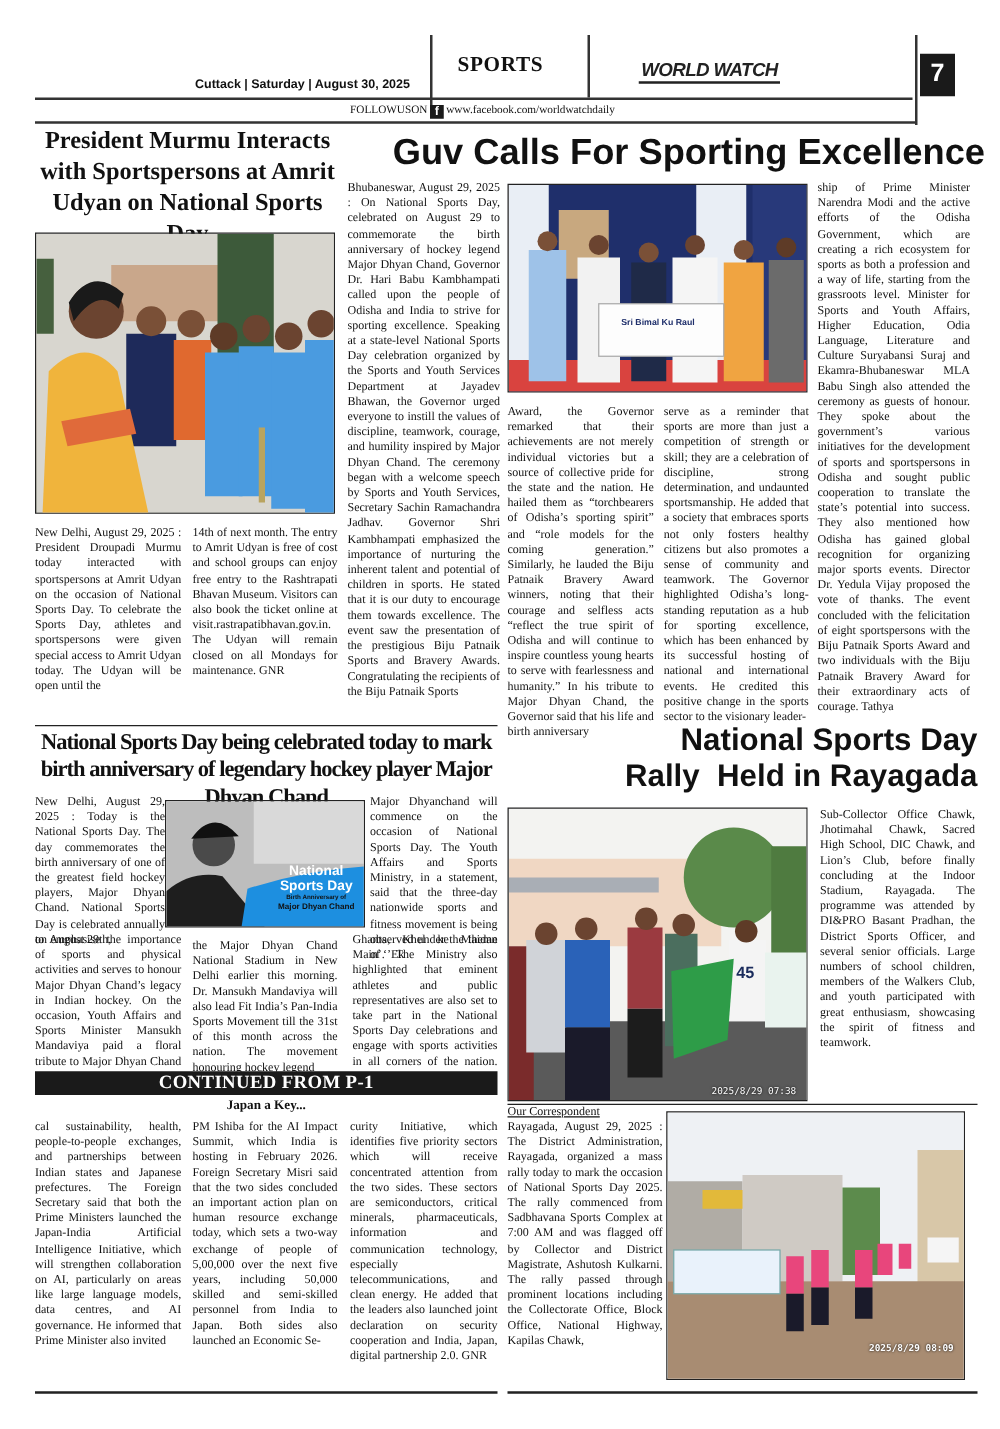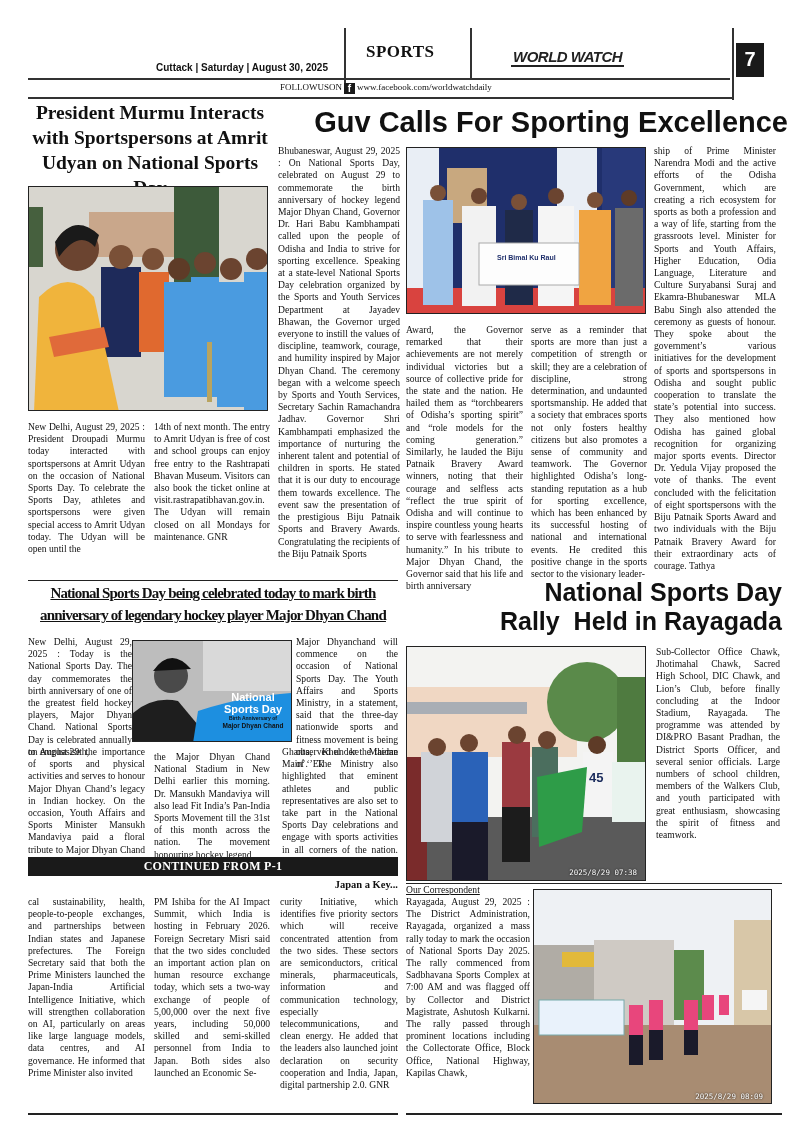--- a/index.html
+++ b/index.html
@@ -19,21 +19,21 @@
   .page-num { background: #1a1a1a; color: #fff; font-family: "Liberation Sans", sans-serif; font-weight: bold;
               font-size: 20px; text-align: center; line-height: 32px; }
   .follow { font-size: 9px; font-family: "Liberation Serif", serif; }
   .fb-icon { display: inline-block; width: 11px; height: 11px; background: #1a1a1a; color: #fff; font-family: "Liberation Sans", sans-serif;
              font-weight: bold; font-size: 10px; line-height: 12px; text-align: center; vertical-align: -2px; margin: 0 2px; }
 
   .headline-condensed { font-family: "Liberation Serif", serif; font-weight: bold; text-align: center; transform-origin: center top; }
   .headline-bold { font-family: Liberation Sans, sans-serif; font-weight: bold; text-align: right; }
 
   .photo { border: 1px solid #222; overflow: hidden; }
-  .cont-bar { background: #1a1a1a; color: #fff; text-align: center; font-weight: bold; font-size: 12px; line-height: 19px; letter-spacing: 0.3px; }
+  .cont-bar { background: #1a1a1a; color: #fff; text-align: center; font-weight: bold; font-size: 15px; line-height: 19px; letter-spacing: 0.3px; }
   .rule { background: #222; height: 2px; }
   .timestamp { font-family: "DejaVu Sans Mono", monospace; color: #fff; font-size: 7.5px; text-shadow: 0 0 2px #000; margin-top: 35px; }
   .byline { text-decoration: underline; }
 </style>
 </head>
 <body>
 
 <div class="abs hdr-date" style="left:156px; top:62px;">Cuttack | Saturday | August 30, 2025</div>
 <div class="abs vrule" style="left:344px; top:28px; height:62px;"></div>
 <div class="abs hdr-section" style="left:366px; top:42px;">SPORTS</div>
@@ -109,21 +109,21 @@
     <rect x="72" y="95" width="100" height="42" fill="#fdfdfd" stroke="#aaa"></rect>
     <text x="90" y="112" font-family="Liberation Sans, sans-serif" font-size="7" font-weight="bold" fill="#1f2f6b">Sri Bimal Ku Raul</text>
   </svg>
 </div>
 
 <div class="abs col-text" style="left:406px; top:324px; width:117px;">Award, the Governor remarked that their achievements are not merely individual victories but a source of collective pride for the state and the nation. He hailed them as “torchbearers of Odisha’s sporting spirit” and “role models for the coming generation.” Similarly, he lauded the Biju Patnaik Bravery Award winners, noting that their courage and selfless acts “reflect the true spirit of Odisha and will continue to inspire countless young hearts to serve with fearlessness and humanity.” In his tribute to Major Dhyan Chand, the Governor said that his life and birth anniversary</div>
 <div class="abs col-text" style="left:531px; top:324px; width:116px;">serve as a reminder that sports are more than just a competition of strength or skill; they are a celebration of discipline, strong determination, and undaunted sportsmanship. He added that a society that embraces sports not only fosters healthy citizens but also promotes a sense of community and teamwork. The Governor highlighted Odisha’s long-standing reputation as a hub for sporting excellence, which has been enhanced by its successful hosting of national and international events. He credited this positive change in the sports sector to the visionary leader-</div>
 <div class="abs col-text" style="left:654px; top:145px; width:122px;">ship of Prime Minister Narendra Modi and the active efforts of the Odisha Government, which are creating a rich ecosystem for sports as both a profession and a way of life, starting from the grassroots level. Minister for Sports and Youth Affairs, Higher Education, Odia Language, Literature and Culture Suryabansi Suraj and Ekamra-Bhubaneswar MLA Babu Singh also attended the ceremony as guests of honour. They spoke about the government’s various initiatives for the development of sports and sportspersons in Odisha and sought public cooperation to translate the state’s potential into success. They also mentioned how Odisha has gained global recognition for organizing major sports events. Director Dr. Yedula Vijay proposed the vote of thanks. The event concluded with the felicitation of eight sportspersons with the Biju Patnaik Sports Award and two individuals with the Biju Patnaik Bravery Award for their extraordinary acts of courage. Tathya</div>
 
 <div class="abs rule" style="left:28px; top:580px; width:370px; height:1px;"></div>
-<div class="abs headline-condensed" style="left:26px; top:582px; width:374px; font-size:15px; line-height:22px; letter-spacing:-0.8px;text-decoration:underline;">National Sports Day being celebrated today to mark birth anniversary of legendary hockey player Major Dhyan Chand</div>
+<div class="abs headline-condensed" style="left:26px; top:582px; width:374px; font-size:18px; line-height:22px; letter-spacing:-0.8px;">National Sports Day being celebrated today to mark birth anniversary of legendary hockey player Major Dhyan Chand</div>
 
 <div class="abs col-text" style="left:28px; top:636px; width:104px;">New Delhi, August 29, 2025 : Today is the National Sports Day. The day commemorates the birth anniversary of one of the greatest field hockey players, Major Dhyan Chand. National Sports Day is celebrated annually on August 29th,</div>
 
 <div class="abs photo" style="left:132px; top:640px; width:160px; height:102px;">
   <svg width="160" height="102" viewBox="0 0 160 102">
     <rect width="160" height="102" fill="#bdbdbd"></rect>
     <rect x="70" y="0" width="90" height="50" fill="#d9d9d9"></rect>
     <path d="M0 72 Q20 55 45 60 L80 102 L0 102 Z" fill="#1e1e1e"></path>
     <circle cx="38" cy="35" r="17" fill="#4a4a4a"></circle>
     <path d="M20 30 Q38 5 58 28" fill="#111"></path>
@@ -135,21 +135,21 @@
     <div style="font-size:6.5px; line-height:8px; color:#111;">Major Dhyan Chand</div>
   </div>
 </div>
 
 <div class="abs col-text" style="left:28px; top:746px; width:117px;">to emphasise the importance of sports and physical activities and serves to honour Major Dhyan Chand’s legacy in Indian hockey. On the occasion, Youth Affairs and Sports Minister Mansukh Mandaviya paid a floral tribute to Major Dhyan Chand at</div>
 <div class="abs col-text" style="left:154px; top:751px; width:116px;">the Major Dhyan Chand National Stadium in New Delhi earlier this morning. Dr. Mansukh Mandaviya will also lead Fit India’s Pan-India Sports Movement till the 31st of this month across the nation. The movement honouring hockey legend</div>
 <div class="abs col-text" style="left:296px; top:636px; width:102px;">Major Dhyanchand will commence on the occasion of National Sports Day. The Youth Affairs and Sports Ministry, in a statement, said that the three-day nationwide sports and fitness movement is being observed under the theme of ‘’Ek</div>
 <div class="abs col-text" style="left:282px; top:746px; width:116px;">Ghanta, Khel ke Maidan Main’. The Ministry also highlighted that eminent athletes and public representatives are also set to take part in the National Sports Day celebrations and engage with sports activities in all corners of the nation. GNR</div>
 
 <div class="abs cont-bar" style="left:28px; top:857px; width:370px;">CONTINUED FROM P-1</div>
-<div class="abs" style="left:28px; top:879px; width:370px; text-align:right; font-weight:bold; font-size:10.5px;">Japan a Key...</div>
+<div class="abs" style="left:28px; top:879px; width:370px; text-align:center; font-weight:bold; font-size:10.5px;">Japan a Key...</div>
 <div class="abs col-text" style="left:28px; top:896px; width:117px;">cal sustainability, health, people-to-people exchanges, and partnerships between Indian states and Japanese prefectures. The Foreign Secretary said that both the Prime Ministers launched the Japan-India Artificial Intelligence Initiative, which will strengthen collaboration on AI, particularly on areas like large language models, data centres, and AI governance. He informed that Prime Minister also invited</div>
 <div class="abs col-text" style="left:154px; top:896px; width:116px;">PM Ishiba for the AI Impact Summit, which India is hosting in February 2026. Foreign Secretary Misri said that the two sides concluded an important action plan on human resource exchange today, which sets a two-way exchange of people of 5,00,000 over the next five years, including 50,000 skilled and semi-skilled personnel from India to Japan. Both sides also launched an Economic Se-</div>
 <div class="abs col-text" style="left:280px; top:896px; width:118px;">curity Initiative, which identifies five priority sectors which will receive concentrated attention from the two sides. These sectors are semiconductors, critical minerals, pharmaceuticals, information and communication technology, especially telecommunications, and clean energy. He added that the leaders also launched joint declaration on security cooperation and India, Japan, digital partnership 2.0. GNR</div>
 <div class="abs rule" style="left:28px; top:1113px; width:370px;"></div>
 
 <div class="abs headline-bold" style="left:402px; top:578px; width:380px; font-size:25px; line-height:29px;">
   <div>National Sports Day</div>
   <div style="white-space:pre;">Rally  Held in Rayagada</div>
 </div>
 
@@ -201,15 +201,15 @@
     <rect x="95" y="115" width="14" height="30" fill="#e8467c"></rect>
     <rect x="115" y="110" width="14" height="30" fill="#e8467c"></rect>
     <rect x="150" y="110" width="14" height="30" fill="#e8467c"></rect>
     <rect x="168" y="105" width="12" height="25" fill="#e8467c"></rect>
     <rect x="185" y="105" width="10" height="20" fill="#e8467c"></rect>
     <rect x="95" y="145" width="14" height="30" fill="#1a1a2a"></rect>
     <rect x="115" y="140" width="14" height="30" fill="#1a1a2a"></rect>
     <rect x="150" y="140" width="14" height="25" fill="#1a1a2a"></rect>
     <rect x="208" y="100" width="25" height="20" fill="#f5f5f5"></rect>
   </svg>
-  <div class="abs timestamp" style="right:8px; bottom:2px;">2025/8/29 08:09</div>
+  <div class="abs timestamp" style="right:8px; bottom:20px;font-weight:bold;">2025/8/29 08:09</div>
 </div>
 <div class="abs rule" style="left:406px; top:1113px; width:376px;"></div>
 
 </body></html>

